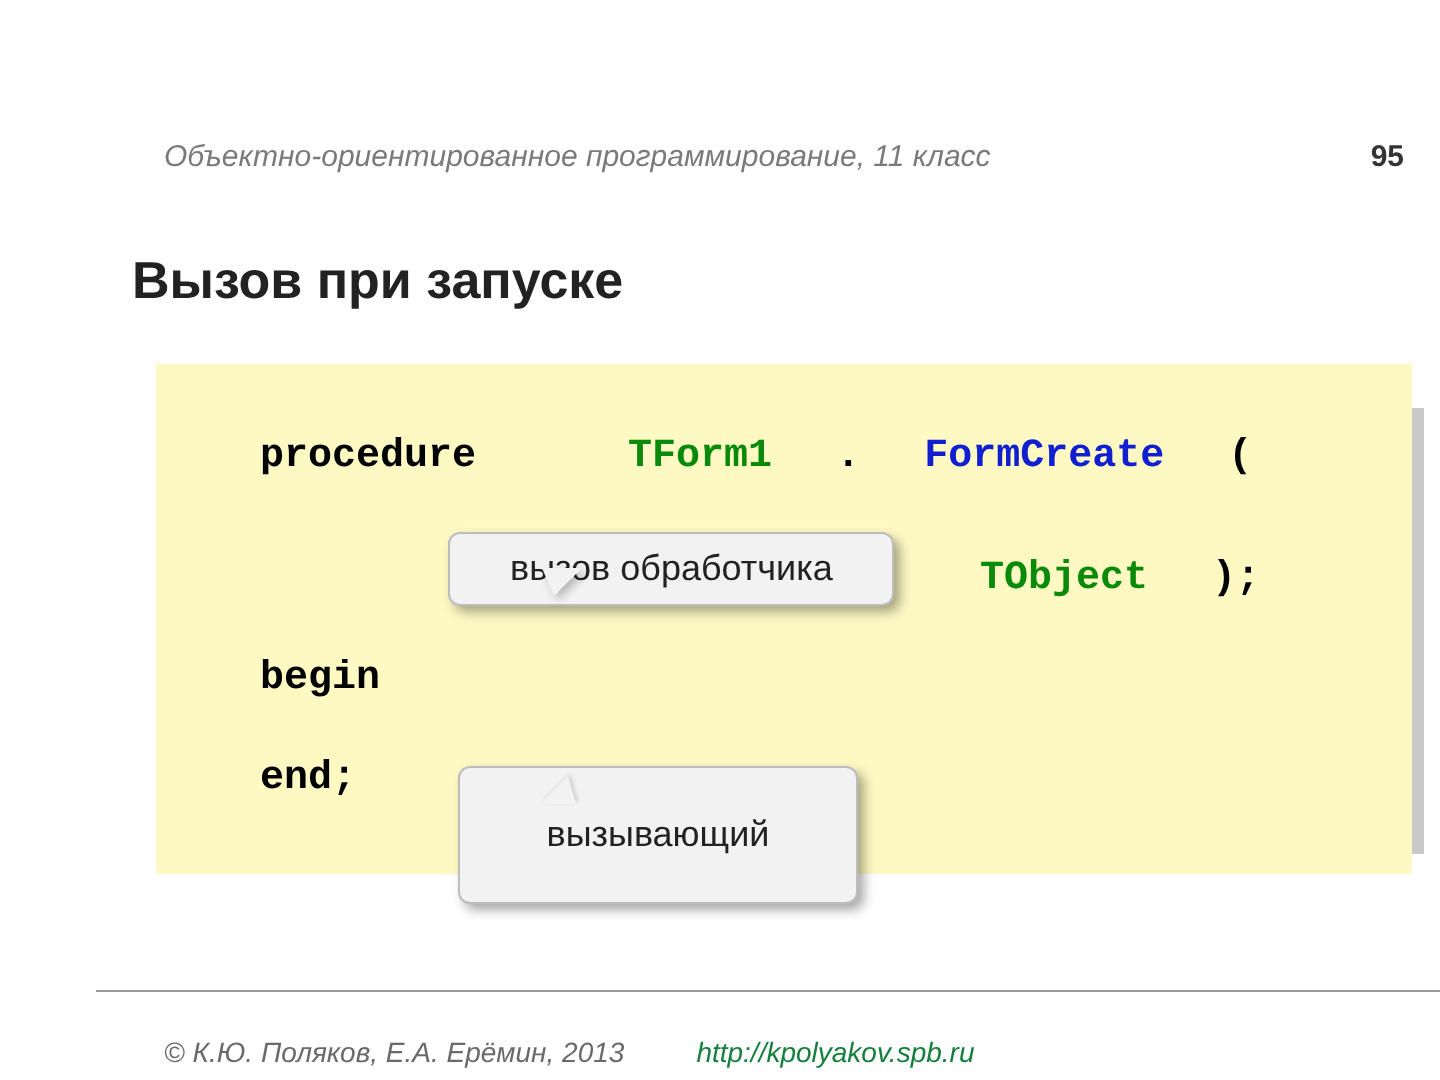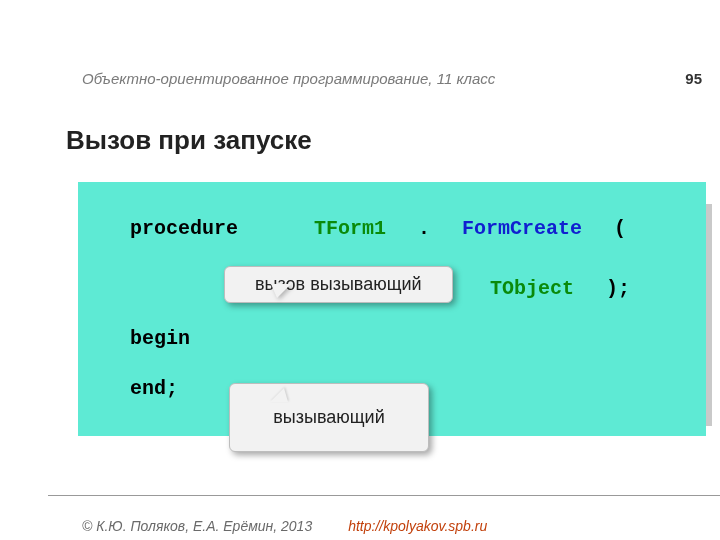--- a/index.html
+++ b/index.html
@@ -37,21 +37,21 @@
     position: relative;
   }
   .code-shadow {
     position: absolute;
     top: 6px; left: 6px; right: -6px; bottom: -6px;
     background: #c9c9c9;
     z-index: 0;
   }
   .code-box {
     position: relative;
-    background: #5eead4;
+    background: #fef9c3;
     padding: 14px 20px 14px 20px;
     font-family: "Courier New", monospace;
     font-size: 20px;
     font-weight: bold;
     line-height: 1.7;
     color: #000;
     z-index: 1;
   }
   .kw { color: #000; }
   .typename { color: #0a8a0a; }
@@ -105,21 +105,21 @@
     position: absolute;
     bottom: 0; left: 0; right: 0;
     border-top: 1px solid #999;
     padding: 6px 18px;
     font-size: 14px;
     color: #6a6a6a;
     font-style: italic;
     display: flex;
     gap: 4px;
   }
-  .footer .url { color: #c2410c; font-style: italic; }
+  .footer .url { color: #15803d; font-style: italic; }
 </style>
 </head>
 <body>
 
 <div class="header">
   <span>Объектно-ориентированное программирование, 11 класс</span>
   <span class="page-num">95</span>
 </div>
 
 <div class="title">Вызов при запуске</div>
@@ -136,21 +136,21 @@
       <span class="indent1"></span><span>Sender: </span><span class="ptype">TObject</span><span>);</span>
     </div>
     <div>
       <span class="kw">begin</span>
     </div>
     <div>
       <span class="kw">end;</span>
     </div>
 
     <div id="c1" class="callout">
-      <span>вызов вызывающий</span>
+      <span>вызов обработчика</span>
       <div class="tail"></div>
     </div>
 
     <div id="c2" class="callout">
       <div class="tail"></div>
       <div>вызывающий</div>
     </div>
 
   </div>
 </div>

